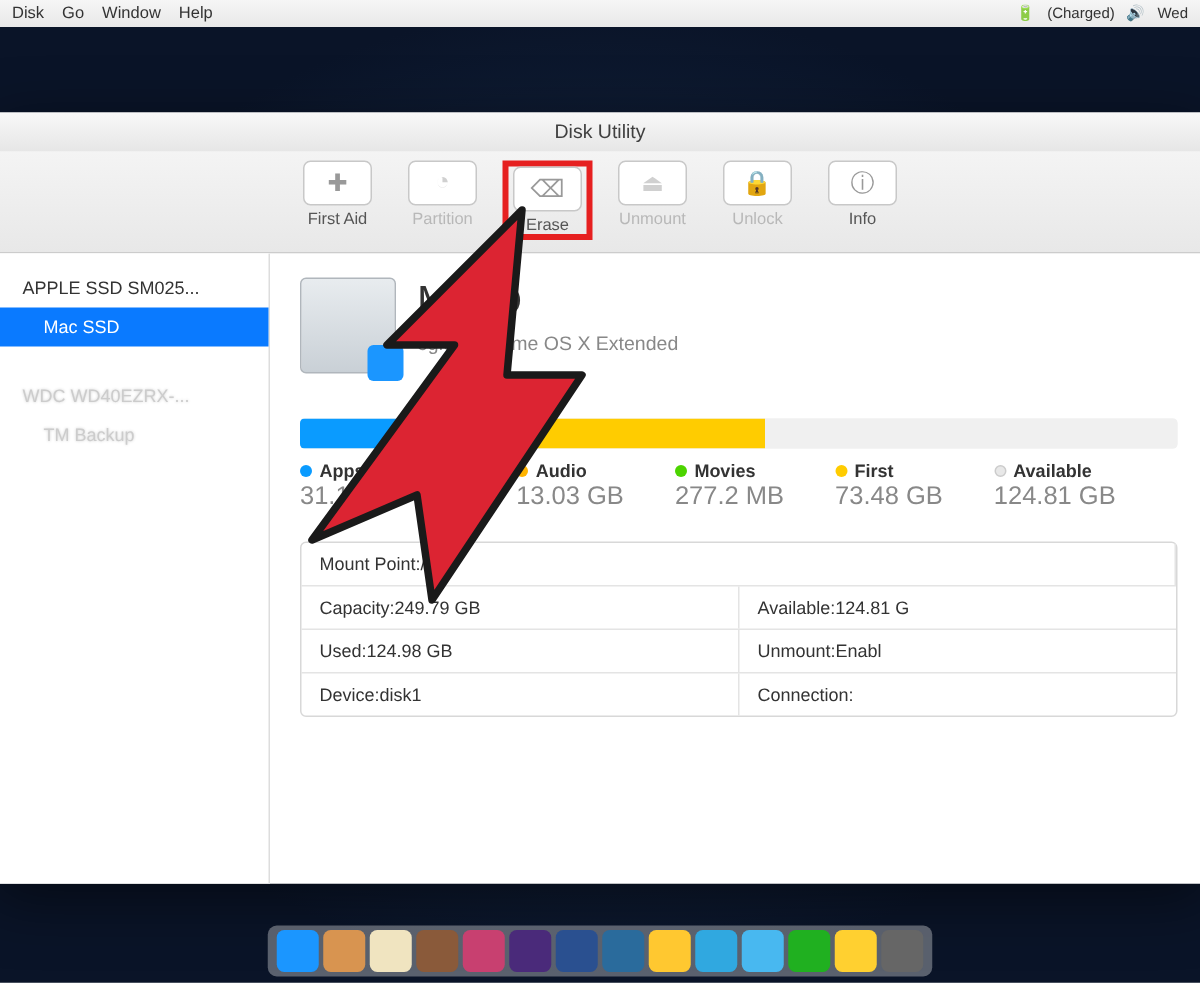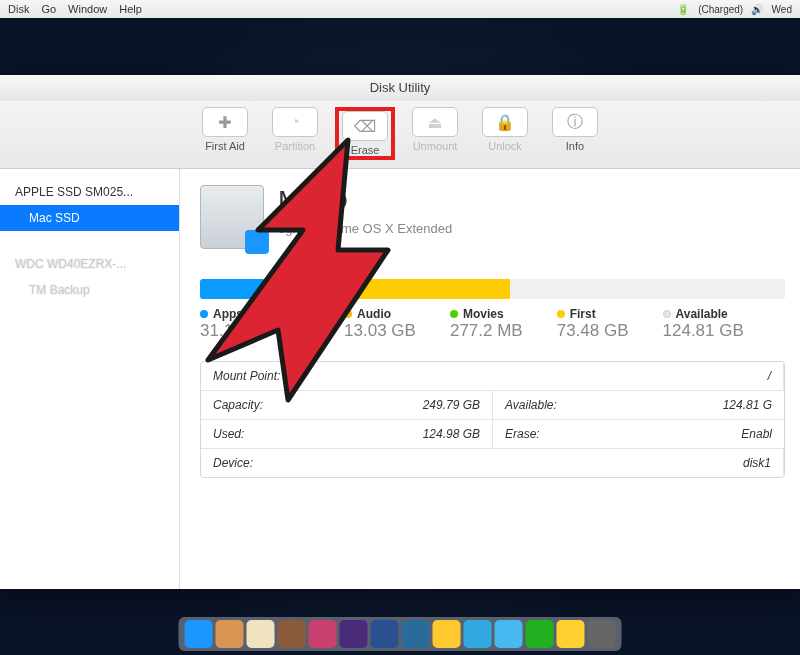--- a/index.html
+++ b/index.html
@@ -44,21 +44,21 @@
     .seg.avail { background: #f0f0f0; flex: 1; }
     
     .legend { display: flex; gap: 34px; font-size: 12px; margin-bottom: 20px; }
     .legend-item .dot { display: inline-block; width: 8px; height: 8px; border-radius: 50%; margin-right: 5px; }
     .legend-item .name { font-weight: 600; color: #333; display: block; }
     .legend-item .val { color: #888; font-size: 17px; }
     
     .info-table { border: 1px solid #d8d8d8; border-radius: 4px; font-size: 12px; }
     .info-row { display: flex; border-bottom: 1px solid #e4e4e4; }
     .info-row:last-child { border-bottom: none; }
-    .info-cell { flex: 1; display: flex; justify-content: space-between; padding: 7px 12px; font-style: italic; }
+    .info-cell { flex: 1; display: flex; padding: 7px 12px; }
     .info-cell:first-child { border-right: 1px solid #e4e4e4; }
     .info-cell .k { color: #333; }
     .info-cell .v { color: #333; text-align: right; }
     
     .big-arrow { position: absolute; left: 188px; top: 130px; pointer-events: none; }
     
     .dock { position: absolute; bottom: 4px; left: 50%; transform: translateX(-50%); height: 34px; background: rgba(240,240,240,.35); border-radius: 6px; padding: 3px 6px; display: flex; gap: 3px; }
     .dock-item { width: 28px; height: 28px; border-radius: 5px; }
   </style>
 </head>
@@ -176,28 +176,32 @@
               <span class="k">Available:</span>
               <span class="v">124.81 G</span>
             </div>
         </div>
         <div class="info-row">
           <div class="info-cell">
               <span class="k">Used:</span>
               <span class="v">124.98 GB</span>
             </div>
           <div class="info-cell">
-              <span class="k">Erase:</span>
+              <span class="k">Unmount:</span>
               <span class="v">Enabl</span>
             </div>
         </div>
         <div class="info-row">
           <div class="info-cell">
               <span class="k">Device:</span>
               <span class="v">disk1</span>
+            </div>
+          <div class="info-cell">
+              <span class="k">Connection:</span>
+              <span class="v"></span>
             </div>
         </div>
       </div>
     </div>
   </div>
 </div>
 
 <svg class="big-arrow" width="230" height="290">
   <path d="M 160 10 L 70 100 L 115 100 L 20 230 L 90 200 L 100 270 L 200 120 L 150 120 Z" fill="#dc2432" stroke="#1a1a1a" stroke-width="5" stroke-linejoin="round"></path>
 </svg>

